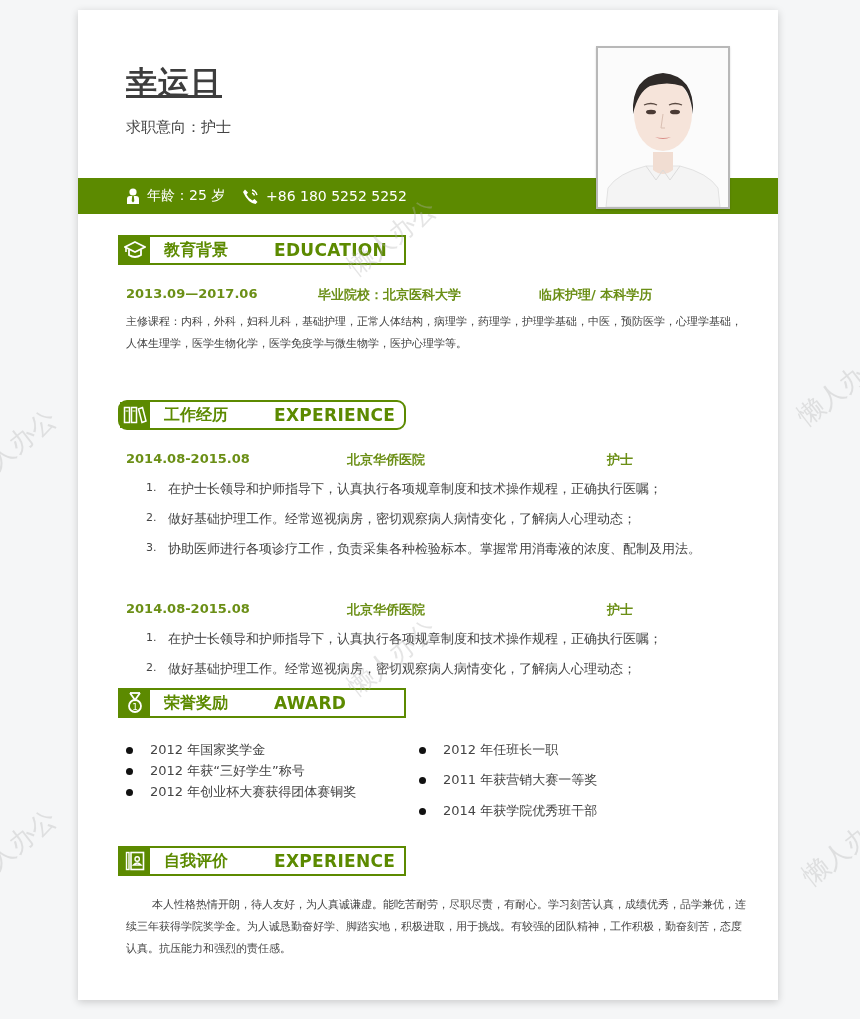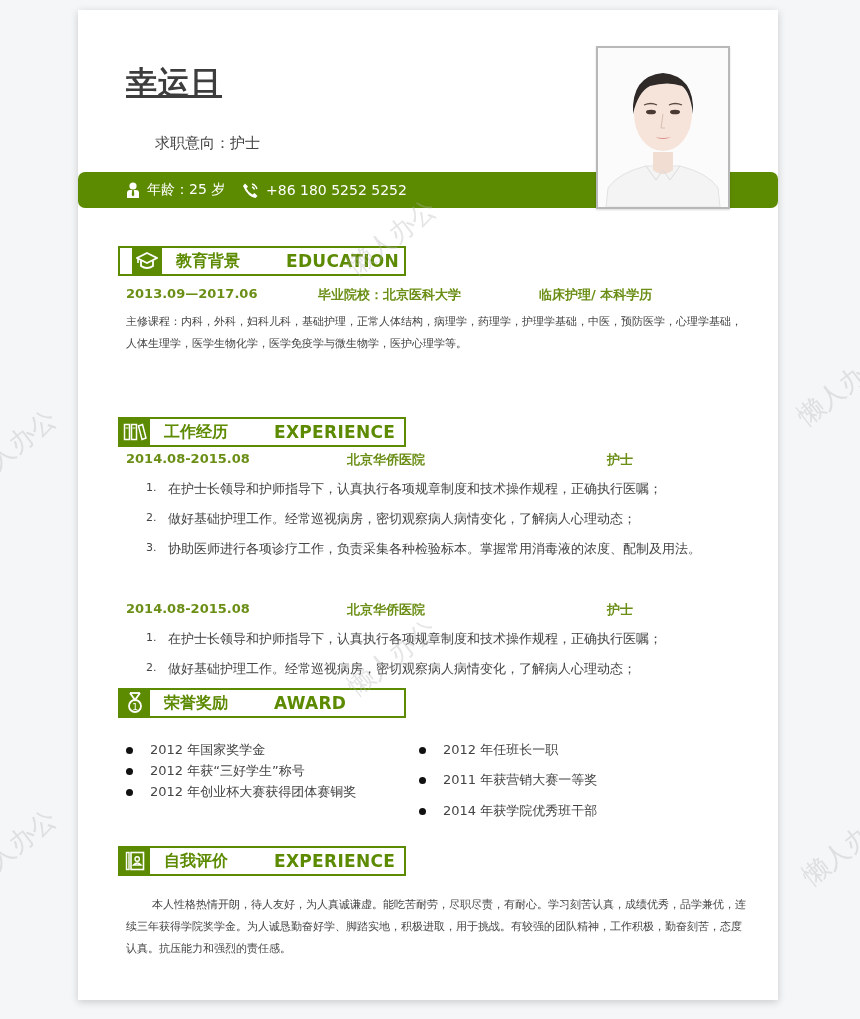--- a/index.html
+++ b/index.html
@@ -25,29 +25,29 @@
     left: 78px; top: 10px;
     width: 700px; height: 990px;
     background: #ffffff;
     box-shadow: 0 2px 8px rgba(0,0,0,0.18);
   }
   .name {
     position: absolute; left: 48px; top: 52px;
     font-size: 31px; font-weight: bold; color: #3d3d3d; letter-spacing: 1px; text-decoration: underline;
   }
   .intent {
-    position: absolute; left: 48px; top: 124px;
-    font-size: 15px; color: #444; margin-left: 29px;
+    position: absolute; left: 48px; top: 108px;
+    font-size: 15px; color: #444;
   }
   .info-bar {
-    position: absolute; left: 0; top: 162px;
+    position: absolute; left: 0; top: 168px;
     width: 700px; height: 36px;
     background: #5c8a00;
     display: flex; align-items: center;
-    color: #ffffff; font-size: 14px; border-radius: 7px;
+    color: #ffffff; font-size: 14px;
   }
   .info-item { display: flex; align-items: center; position: absolute; top: 0; height: 36px; }
   .info-item svg { margin-right: 7px; }
   .photo {
     position: absolute; left: 518px; top: 36px;
     width: 134px; height: 163px;
     background: #fff;
     border: 2px solid #b8b8b8;
     box-shadow: 0 1px 2px rgba(0,0,0,0.15);
     z-index: 3; overflow: hidden;
@@ -133,40 +133,40 @@
       <ellipse cx="53" cy="64" rx="5" ry="2.3" fill="#4a3a34"></ellipse>
       <ellipse cx="77" cy="64" rx="5" ry="2.3" fill="#4a3a34"></ellipse>
       <path d="M46 57 Q53 54 59 57" stroke="#5a4a42" stroke-width="1.3" fill="none"></path>
       <path d="M71 57 Q77 54 84 57" stroke="#5a4a42" stroke-width="1.3" fill="none"></path>
       <path d="M65 66 L63 80 L67 80" stroke="#d9bfb2" stroke-width="1" fill="none"></path>
       <path d="M57 89 Q65 93 73 89 Q65 91 57 89 Z" fill="#d88a84"></path>
       <path d="M48 118 L58 132 L65 122 L72 132 L82 118" stroke="#dcdcdc" stroke-width="1" fill="none"></path>
     </svg>
   </div>
 
-  <div class="section-head" style="top:236px;padding-left:12px;">
+  <div class="section-head" style="top:225px;">
     <div class="icon-box">
       <svg width="22" height="18" viewBox="0 0 22 18">
         <path d="M11 1 L21 6 L11 11 L1 6 Z" fill="none" stroke="#fff" stroke-width="1.8"></path>
         <path d="M5 8.5 L5 14 Q11 18 17 14 L17 8.5" fill="none" stroke="#fff" stroke-width="1.8"></path>
         <path d="M2 6 L2 11" stroke="#fff" stroke-width="1.6"></path>
       </svg>
     </div>
     <span class="cn">教育背景</span>
     <span class="en">EDUCATION</span>
   </div>
 
   <div class="row-head" style="top:276px;">
     <span style="left:0;">2013.09—2017.06</span>
     <span style="left:192px;">毕业院校：北京医科大学</span>
     <span style="left:413px;">临床护理/ 本科学历</span>
   </div>
   <div class="para" style="top:301px;">主修课程：内科，外科，妇科儿科，基础护理，正常人体结构，病理学，药理学，护理学基础，中医，预防医学，心理学基础，人体生理学，医学生物化学，医学免疫学与微生物学，医护心理学等。</div>
 
-  <div class="section-head" style="top:407px;">
+  <div class="section-head" style="top:390px;border-radius:9px;">
     <div class="icon-box">
       <svg width="24" height="18" viewBox="0 0 24 18">
         <rect x="1.5" y="1.5" width="5" height="15" fill="none" stroke="#fff" stroke-width="1.5"></rect>
         <rect x="8.5" y="1.5" width="5" height="15" fill="none" stroke="#fff" stroke-width="1.5"></rect>
         <path d="M15.5 3 L19.5 1.5 L23 15 L19 16.5 Z" fill="none" stroke="#fff" stroke-width="1.5"></path>
         <line x1="2.5" y1="5" x2="5.5" y2="5" stroke="#fff"></line>
         <line x1="9.5" y1="5" x2="12.5" y2="5" stroke="#fff"></line>
       </svg>
     </div>
     <span class="cn">工作经历</span>

